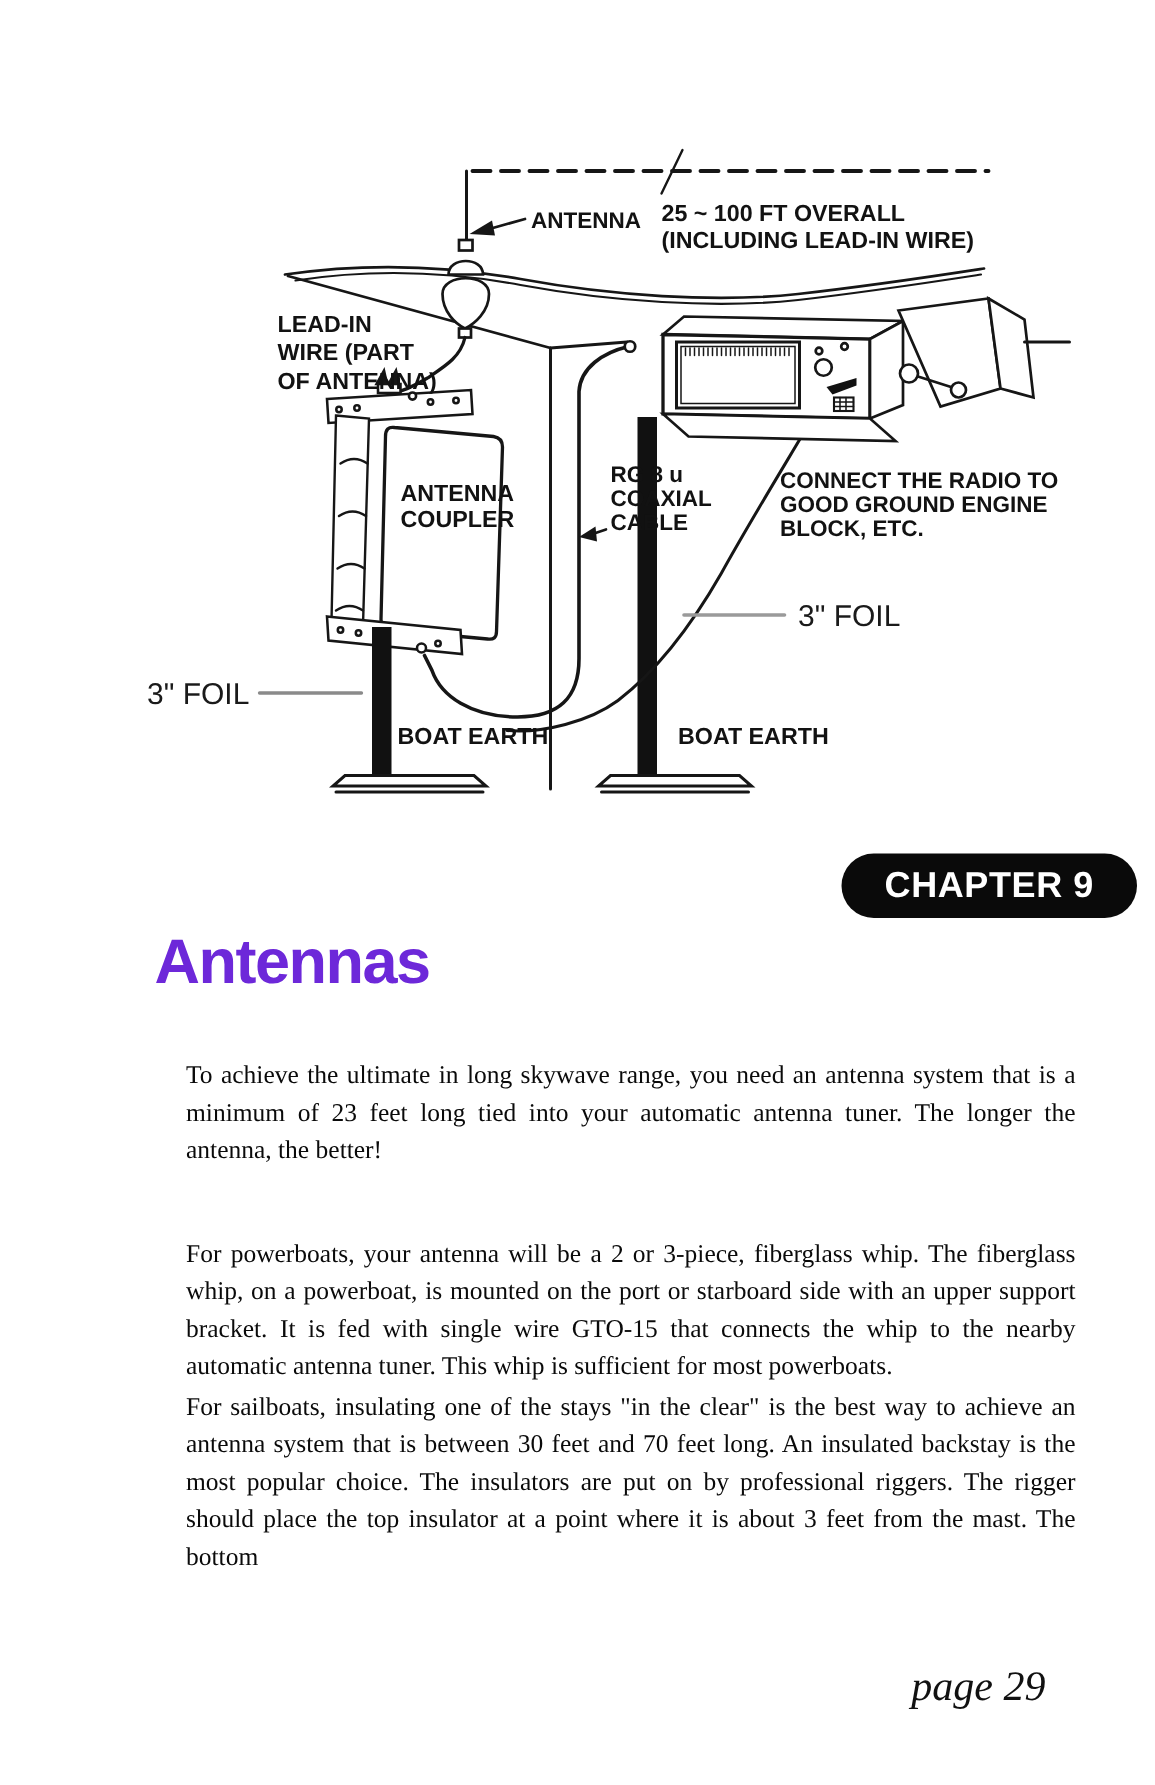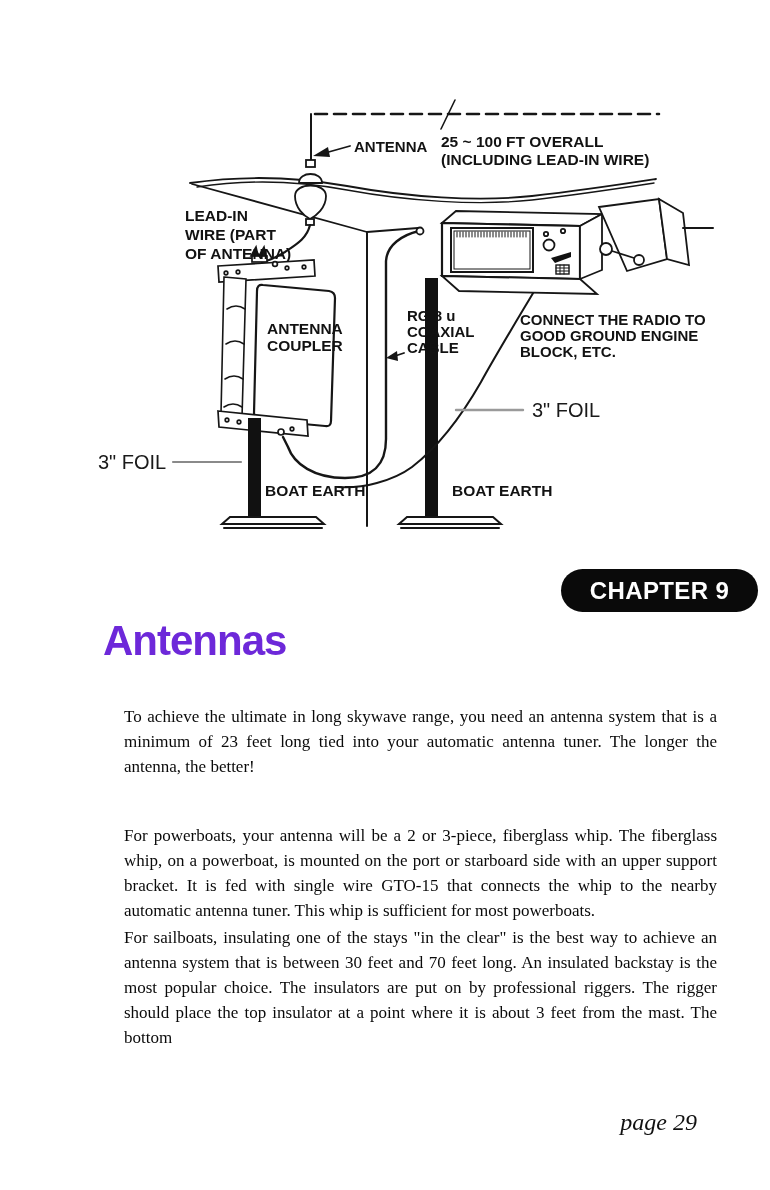--- a/index.html
+++ b/index.html
@@ -24,21 +24,21 @@
   }
   .para {
     position:absolute; left:104px; width:593px;
     font-size:17px; line-height:25px; text-align:justify; text-justify:inter-word;margin-left:20px;
   }
   .para-1 { top:687px; }
   .para-2 { top:806px; }
   .para-3 { top:908px; }
   .page-number {
     position:absolute; left:397px; top:1109px; width:300px; text-align:right;
-    font-style:italic; font-size:24px; color:#111;
+    font-style:italic; font-size:28px; color:#111;
   }
 </style>
 </head>
 <body>
 
 <svg class="diagram-svg" width="630" height="445" viewBox="0 0 630 445">
   <g stroke="#161616" fill="none" stroke-linecap="round">
 
     <line x1="230" y1="19" x2="574" y2="19" stroke-width="2.6" stroke-dasharray="12 7"></line>
     <line x1="370" y1="5" x2="356" y2="34" stroke-width="1.6"></line>

